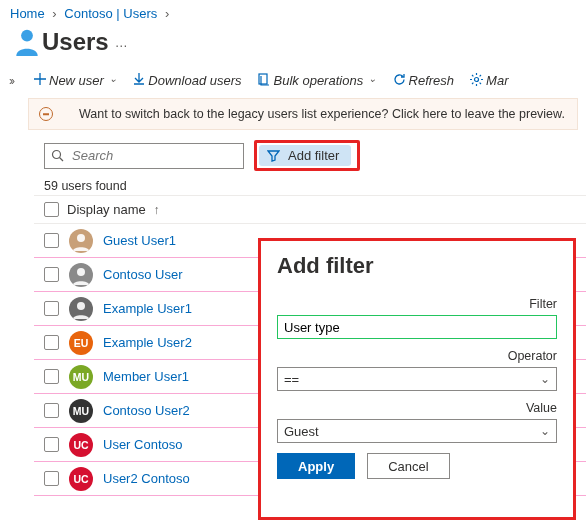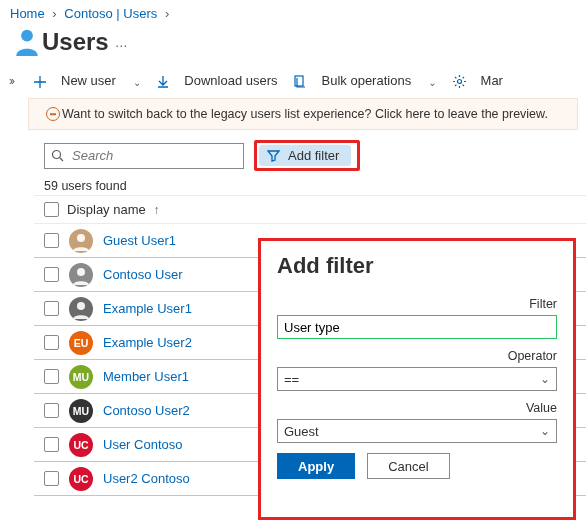--- a/index.html
+++ b/index.html
@@ -19,30 +19,30 @@
   .breadcrumb .sep { color: #605e5c; margin: 0 4px; }
   .breadcrumb .current { color: #323130; }
   .page-header { display: flex; align-items: center; padding: 4px 10px 12px 14px; gap: 2px; }
   .page-header h1 { font-size: 24px; font-weight: 600; margin: 0; }
   .user-icon-svg { width: 26px; height: 30px; }
   .ellipsis { color: #605e5c; margin-left: 4px; letter-spacing: 1px; }
 
   .toolbar-row { display:flex; align-items:center; gap:4px; padding: 0 0 6px 0; }
   .expand-handle { width:22px; text-align:center; color:#605e5c; font-size:12px; letter-spacing:-2px; cursor:pointer; }
   .cmdbar { display:flex; align-items:center; flex:1; overflow:hidden; white-space:nowrap; }
-  .cmd { display:inline-flex; align-items:flex-end; gap:15px; padding: 4px 8px; color:#323130; cursor:pointer; font-size:13px; }
+  .cmd { display:inline-flex; align-items:flex-start; gap:3px; padding: 4px 8px; color:#323130; cursor:pointer; font-size:13px;font-style:italic; }
   .cmd .ic { color:#0067b8; display:inline-flex; align-items:center; }
   .chev { color:#605e5c; font-size:10px; margin-left:2px; }
 
   .banner {
     margin: 0 8px 10px 28px;
     background:#fdf6f1;
     border:1px solid #f3e3d6;
-    padding:8px 17px;
-    display:flex; align-items:center; gap:2px;
+    padding:8px 10px;
+    display:flex; align-items:center; gap:26px;
     font-size:12.5px;
   }
   .banner .dash-ic { width:14px;height:14px;border:1.5px solid #c06a2c;border-radius:50%;position:relative; flex:0 0 auto;}
   .banner .dash-ic::after{content:"";position:absolute;left:3px;right:3px;top:50%;height:1.5px;background:#c06a2c;transform:translateY(-50%);}
 
   .search-row { display:flex; align-items:center; gap:10px; padding:0 0 4px 44px; }
   .searchbox {
     display:flex; align-items:center; gap:6px;
     border:1px solid #8a8886; height:26px; width:200px; padding:0 6px;
   }
@@ -146,20 +146,28 @@
             <rect x="1" y="1" width="8" height="10" fill="none" stroke="#0067b8" stroke-width="1.2"></rect>
             <path d="M3 3v9h8" fill="none" stroke="#0067b8" stroke-width="1.2"></path>
           </svg>
       </span>
       <span>Bulk operations</span>
       <span class="chev">⌄</span>
     </div>
     <div class="cmd">
       <span class="ic">
         <svg width="13" height="13" viewBox="0 0 13 13">
+            <path d="M11 6.5a4.5 4.5 0 1 1-1.3-3.2M11 1v3H8" fill="none" stroke="#0067b8" stroke-width="1.3"></path>
+          </svg>
+      </span>
+      <span>Refresh</span>
+    </div>
+    <div class="cmd">
+      <span class="ic">
+        <svg width="13" height="13" viewBox="0 0 13 13">
             <circle cx="6.5" cy="6.5" r="2" fill="none" stroke="#0067b8" stroke-width="1.2"></circle>
             <path d="M6.5 0v2M6.5 11v2M0 6.5h2M11 6.5h2M2 2l1.4 1.4M9.6 9.6L11 11M11 2 9.6 3.4M3.4 9.6 2 11" stroke="#0067b8" stroke-width="1.2"></path>
           </svg>
       </span>
       <span>Mar</span>
     </div>
   </div>
 </div>
 
 <div class="banner">

